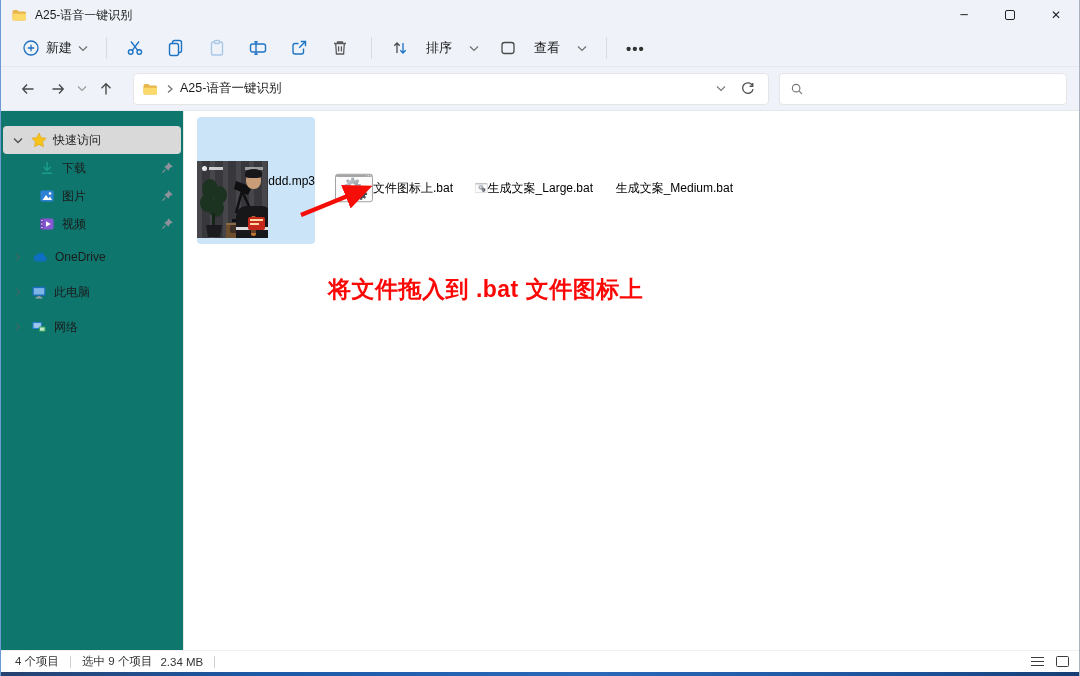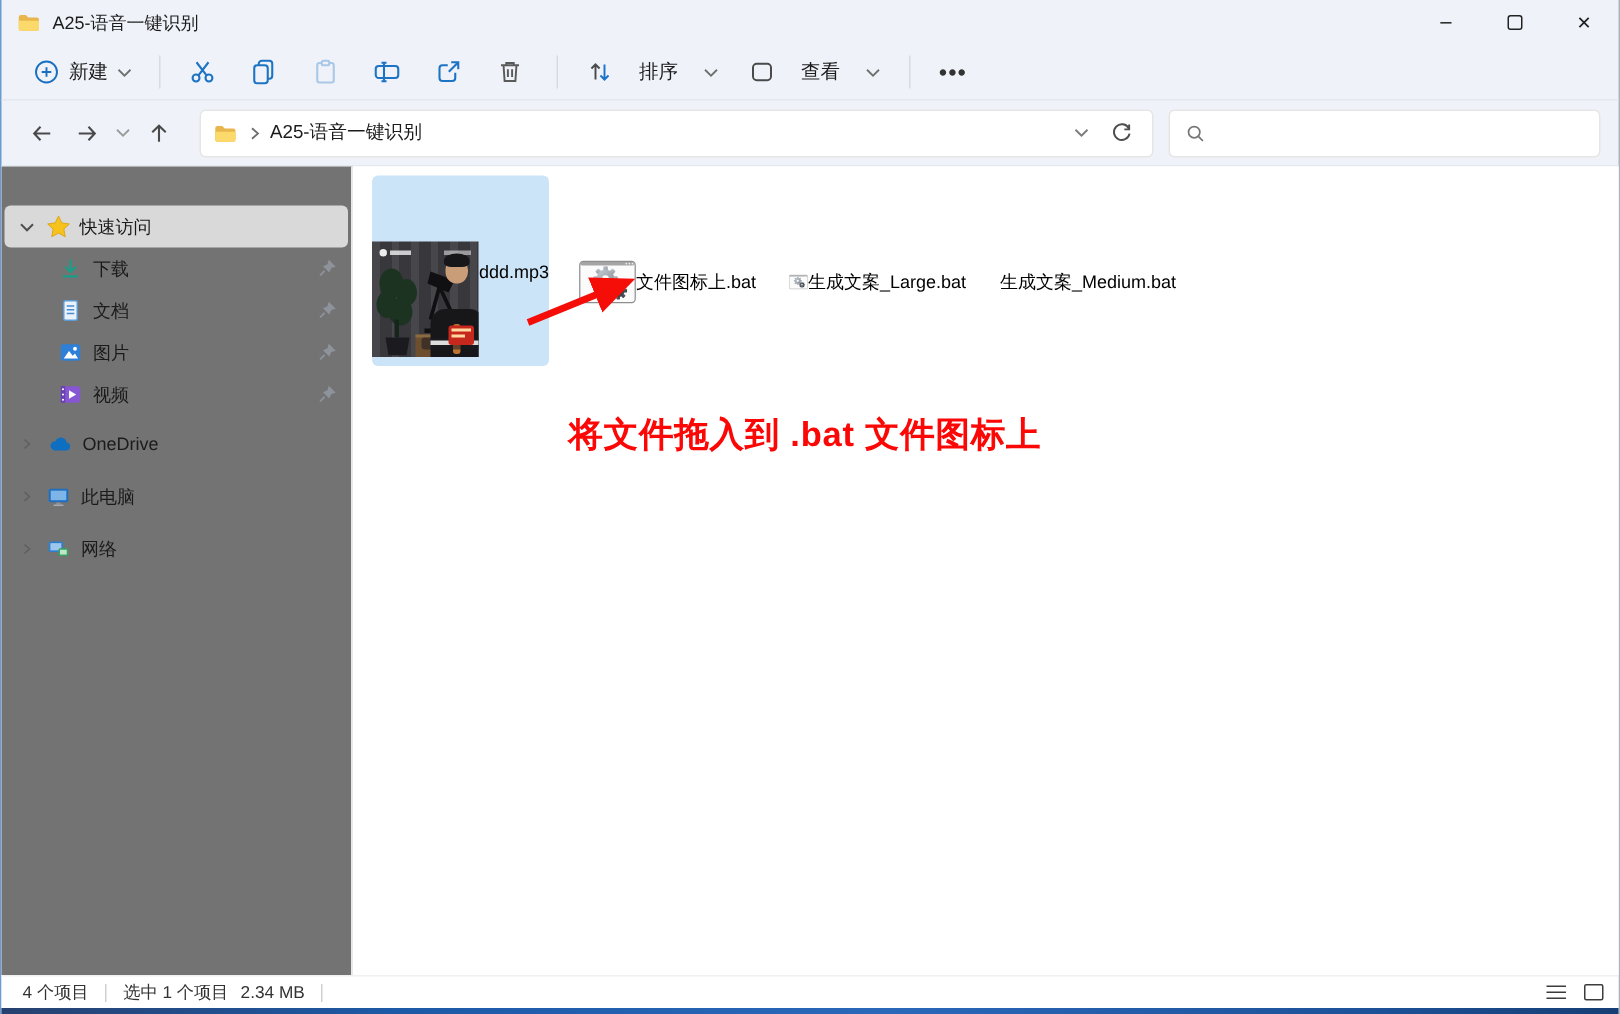--- a/index.html
+++ b/index.html
@@ -39,21 +39,21 @@
   .crumb-spacer { flex:1; }
   .addr-ico-btn { width:26px; height:26px; display:flex; align-items:center; justify-content:center; border-radius:4px; }
   .search-box { width:288px; height:32px; background:#fff; border:1px solid #e5e5e5; border-radius:4px;
                 display:flex; align-items:center; padding:0 8px 0 10px; }
   .search-box input { border:none; outline:none; background:transparent; flex:1; margin-left:8px;
                       font-size:12px; font-family:inherit; color:#333; }
   .search-box input::placeholder { color:#8a8a8a; }
 
   
   .body { display:flex; height:539px; background:#fff; }
-  .sidebar { width:234px; border-right:1px solid #e7e7e7; padding-top:26px; background:#737373; flex:none; }
+  .sidebar { width:183px; border-right:1px solid #e7e7e7; padding-top:15px; background:#0f766e; flex:none; }
   .side-row { height:28px; display:flex; align-items:center; position:relative; font-size:12px; }
   .side-row.header { margin:0 2px; border-radius:4px; background:#d9d9d9; padding-left:10px; }
   .side-row.header .lbl { margin-left:6px; }
   .side-row.quick { padding-left:38px; }
   .side-row.quick .lbl { margin-left:7px; }
   .side-row.tree { padding-left:12px; }
   .side-row.tree .ico { margin-left:8px; }
   .side-row.tree .lbl { margin-left:7px; }
   .pin { position:absolute; right:9px; top:7px; }
   .gap5 { margin-top:5px; } .gap7 { margin-top:7px; }
@@ -277,31 +277,20 @@
           <polygon points="8,1 10.2,5.6 15.2,6.3 11.6,9.8 12.5,14.8 8,12.4 3.5,14.8 4.4,9.8 0.8,6.3 5.8,5.6" fill="#f6c21c" stroke="#dda312" stroke-width="0.6"></polygon>
         </svg>
         <span class="lbl">快速访问</span>
       </div>
 
       <div class="side-row quick">
         <svg class="ico" width="16" height="16" viewBox="0 0 16 16">
           <path d="M8 2v8M4.5 6.8L8 10.3l3.5-3.5M3 13.3h10" fill="none" stroke="#1a9e88" stroke-width="1.5"></path>
         </svg>
         <span class="lbl">下载</span>
-        <svg class="pin" width="13" height="13" viewBox="0 0 13 13">
-          <path d="M7.2 1.2l4.6 4.6-2.9.9-1.4 3-4.2-4.2 3-1.4z" fill="#8e939b"></path>
-          <path d="M4.4 8.6L1.4 11.6" stroke="#8e939b" stroke-width="1.2" fill="none"></path>
-        </svg>
-      </div>
-      <div class="side-row quick">
-        <svg class="ico" width="16" height="16" viewBox="0 0 16 16">
-          <rect x="3.5" y="1.5" width="9" height="13" rx="1" fill="#eaf2fb" stroke="#5b9bd5" stroke-width="1"></rect>
-          <path d="M5.5 5h5M5.5 7.5h5M5.5 10h5" stroke="#4a8ad0" stroke-width="1.1"></path>
-        </svg>
-        <span class="lbl">文档</span>
         <svg class="pin" width="13" height="13" viewBox="0 0 13 13">
           <path d="M7.2 1.2l4.6 4.6-2.9.9-1.4 3-4.2-4.2 3-1.4z" fill="#8e939b"></path>
           <path d="M4.4 8.6L1.4 11.6" stroke="#8e939b" stroke-width="1.2" fill="none"></path>
         </svg>
       </div>
       <div class="side-row quick">
         <svg class="ico" width="16" height="16" viewBox="0 0 16 16">
           <rect x="1.5" y="2.5" width="13" height="11" rx="1.8" fill="#2e80d6"></rect>
           <polygon points="3.5,12 7,7 9.5,10.2 11,8.6 13,12" fill="#ffffff"></polygon>
           <circle cx="11" cy="5.5" r="1.3" fill="#ffffff"></circle>
@@ -545,21 +534,21 @@
         </defs>
         <line x1="117" y1="104" x2="171" y2="82" stroke="#f50d08" stroke-width="4.5" marker-end="url(#arrowhead)"></line>
       </svg>
       <div class="annotation">将文件拖入到 .bat 文件图标上</div>
     </div>
   </div>
 
   <div class="statusbar">
     <span>4 个项目</span>
     <span class="st-sep"></span>
-    <span>选中 1 个项目</span>
+    <span>选中 9 个项目</span>
     <span style="margin-left:8px">2.34 MB</span>
     <span class="st-sep"></span>
     <div class="st-right">
       <div class="v-details">
           <i></i>
           <i></i>
           <i></i>
         </div>
       <div class="v-thumbs"></div>
     </div>

